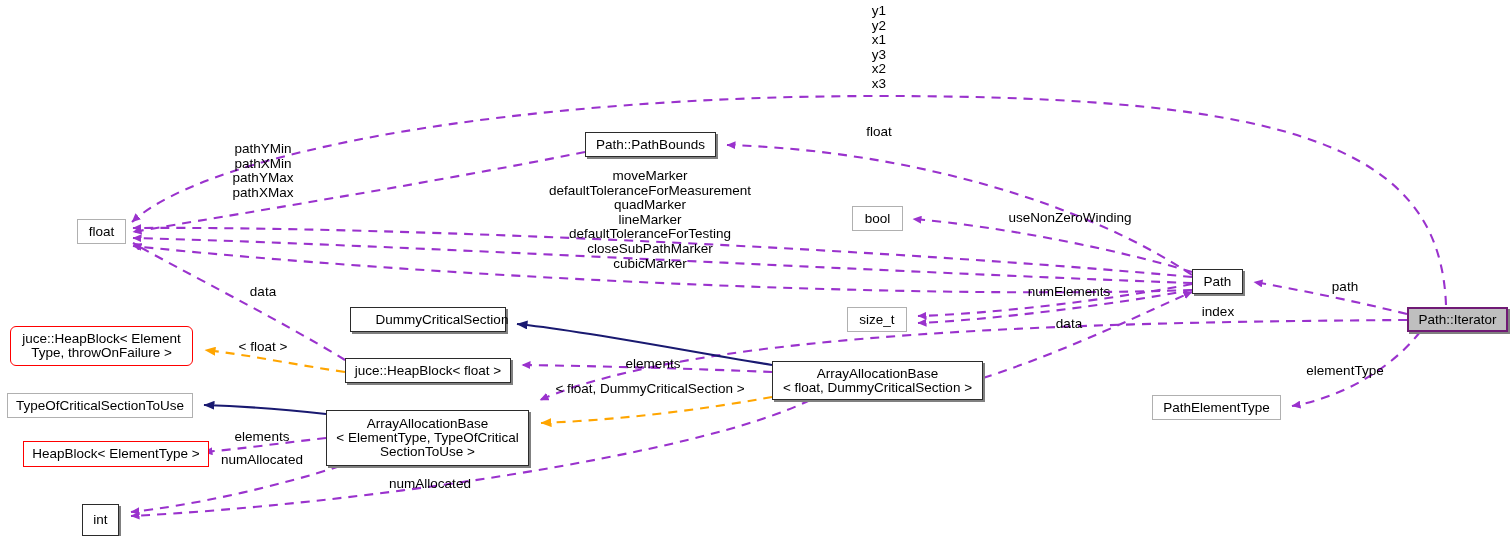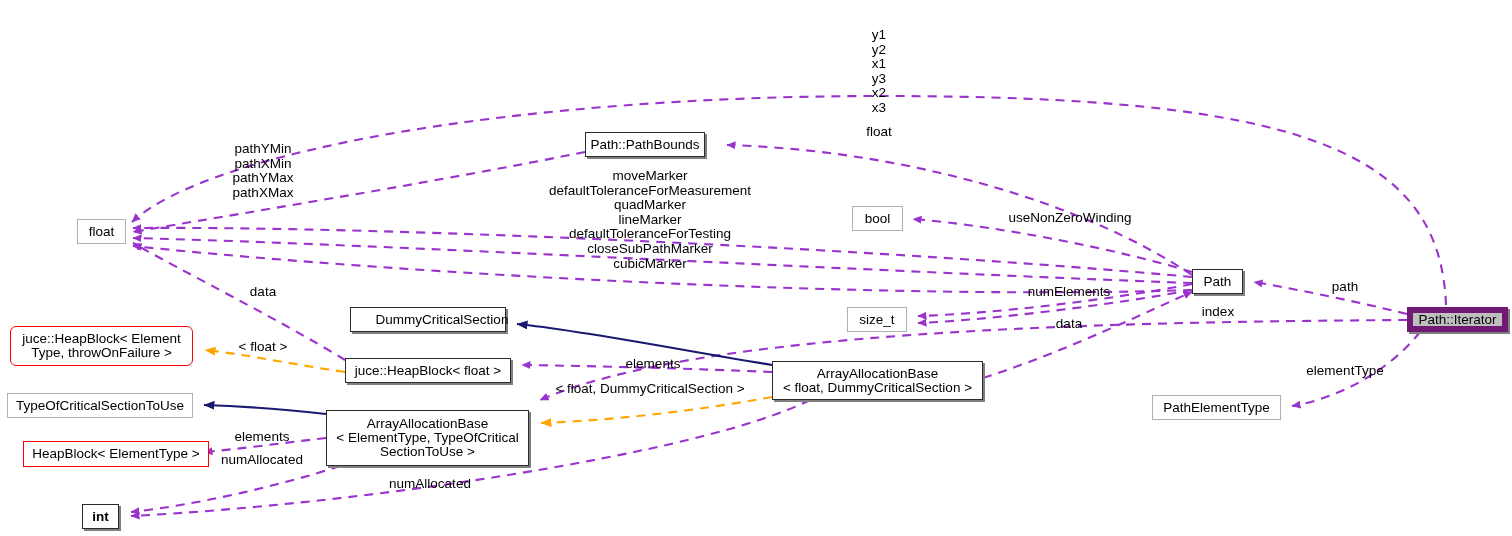--- a/index.html
+++ b/index.html
@@ -45,21 +45,21 @@
   .n-dark {
     border: 1px solid #2b2b2b;
     box-shadow: 2px 2px 0 0 #808080;
   }
   
   .n-red {
     border: 1px solid #ff0000;
   }
   
   .n-current {
-    border: 6px solid #701a75;
+    border: 2px solid #701a75;
     background: #bfbfbf;
     box-shadow: 2px 2px 0 0 #808080;
   }
   .edge-label {
     position: absolute;
     font-size: 13.5px;
     line-height: 14.6px;
     color: #000000;
     white-space: pre;
     text-align: center;
@@ -132,40 +132,40 @@
 
     <g fill="none" stroke="#ffa500" stroke-width="2.1" stroke-dasharray="9,7" marker-end="url(#ah-orange)">
 
       <path d="M345,372 C290,364 250,355 205,350"></path>
 
       <path d="M772,397 C700,410 620,420 541,423"></path>
     </g>
   </svg>
 
   <div class="node n-plain" style="left: 77px; top: 219px; width: 49px; height: 25px;">float</div>
-  <div class="node n-dark" style="left: 585px; top: 132px; width: 120px; height: 25px;">Path::PathBounds</div>
+  <div class="node n-dark" style="left: 585px; top: 132px; width: 131px; height: 25px;">Path::PathBounds</div>
   <div class="node n-plain" style="left: 852px; top: 206px; width: 51px; height: 25px;">bool</div>
   <div class="node n-plain" style="left: 847px; top: 307px; width: 60px; height: 25px;">size_t</div>
   <div class="node n-dark" style="left: 1192px; top: 269px; width: 51px; height: 25px;">Path</div>
   <div class="node n-current" style="left: 1407px; top: 307px; width: 101px; height: 25px;">Path::Iterator</div>
   <div class="node n-plain" style="left: 1152px; top: 395px; width: 129px; height: 25px;">PathElementType</div>
   <div class="node n-dark" style="left: 350px; top: 307px; width: 156px; height: 25px; padding-left: 28px;">DummyCriticalSection</div>
   <div class="node n-dark" style="left: 345px; top: 358px; width: 166px; height: 25px;">juce::HeapBlock&lt; float &gt;</div>
   <div class="node n-dark" style="left: 772px; top: 361px; width: 211px; height: 39px;">ArrayAllocationBase
 &lt; float, DummyCriticalSection &gt;</div>
   <div class="node n-red" style="left: 10px; top: 326px; width: 183px; height: 40px; border-radius: 6px;">juce::HeapBlock&lt; Element
 Type, throwOnFailure &gt;</div>
   <div class="node n-plain" style="left: 7px; top: 393px; width: 186px; height: 25px;">TypeOfCriticalSectionToUse</div>
   <div class="node n-red" style="left: 7px; top: 441px; width: 186px; height: 26px; margin-left: 16px;">HeapBlock&lt; ElementType &gt;</div>
   <div class="node n-dark" style="left: 326px; top: 410px; width: 203px; height: 56px;">ArrayAllocationBase
 &lt; ElementType, TypeOfCritical
 SectionToUse &gt;</div>
-  <div class="node n-dark" style="left: 82px; top: 504px; width: 37px; height: 25px; font-weight: bold;">int</div>
+  <div class="node n-dark" style="left: 82px; top: 504px; width: 37px; height: 32px;">int</div>
 
-  <div class="edge-label el-center" style="left: 879px; top: 4px; margin-top: 24px;">y1
+  <div class="edge-label el-center" style="left: 879px; top: 4px;">y1
 y2
 x1
 y3
 x2
 x3</div>
   <div class="edge-label el-center" style="left: 263px; top: 142px;">pathYMin
 pathXMin
 pathYMax
 pathXMax</div>
   <div class="edge-label el-center" style="left: 879px; top: 125px;">float</div>

